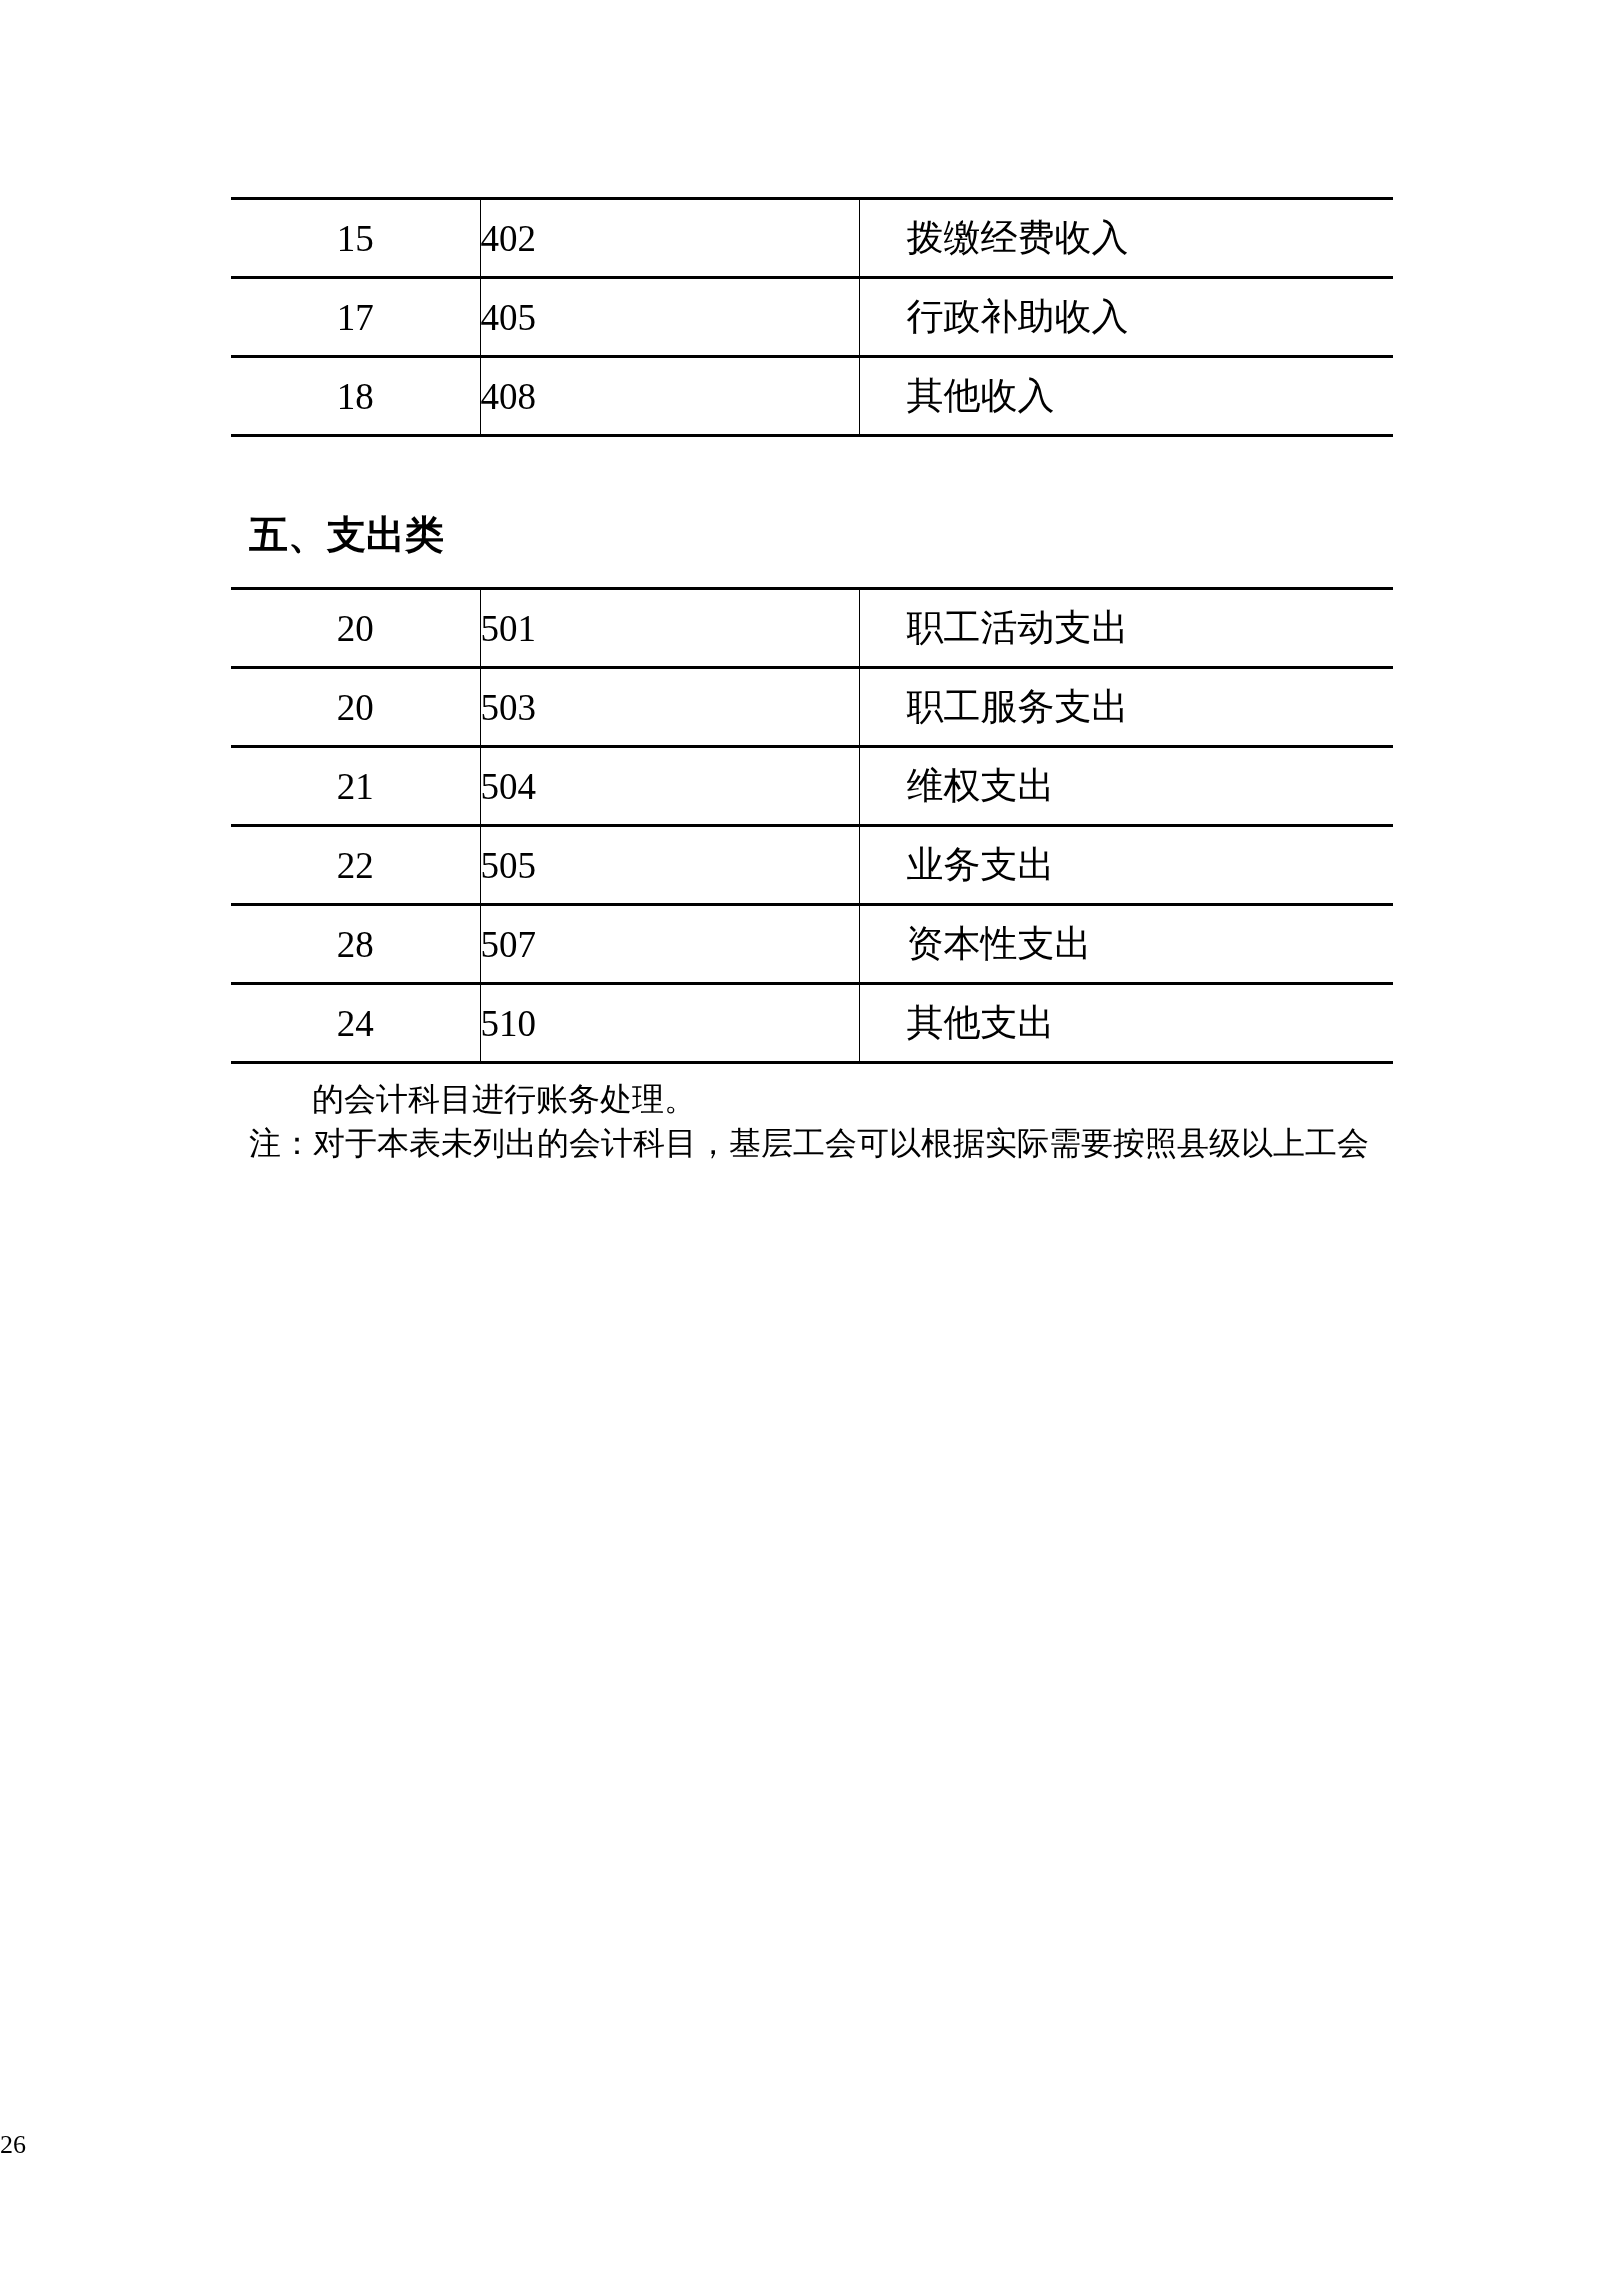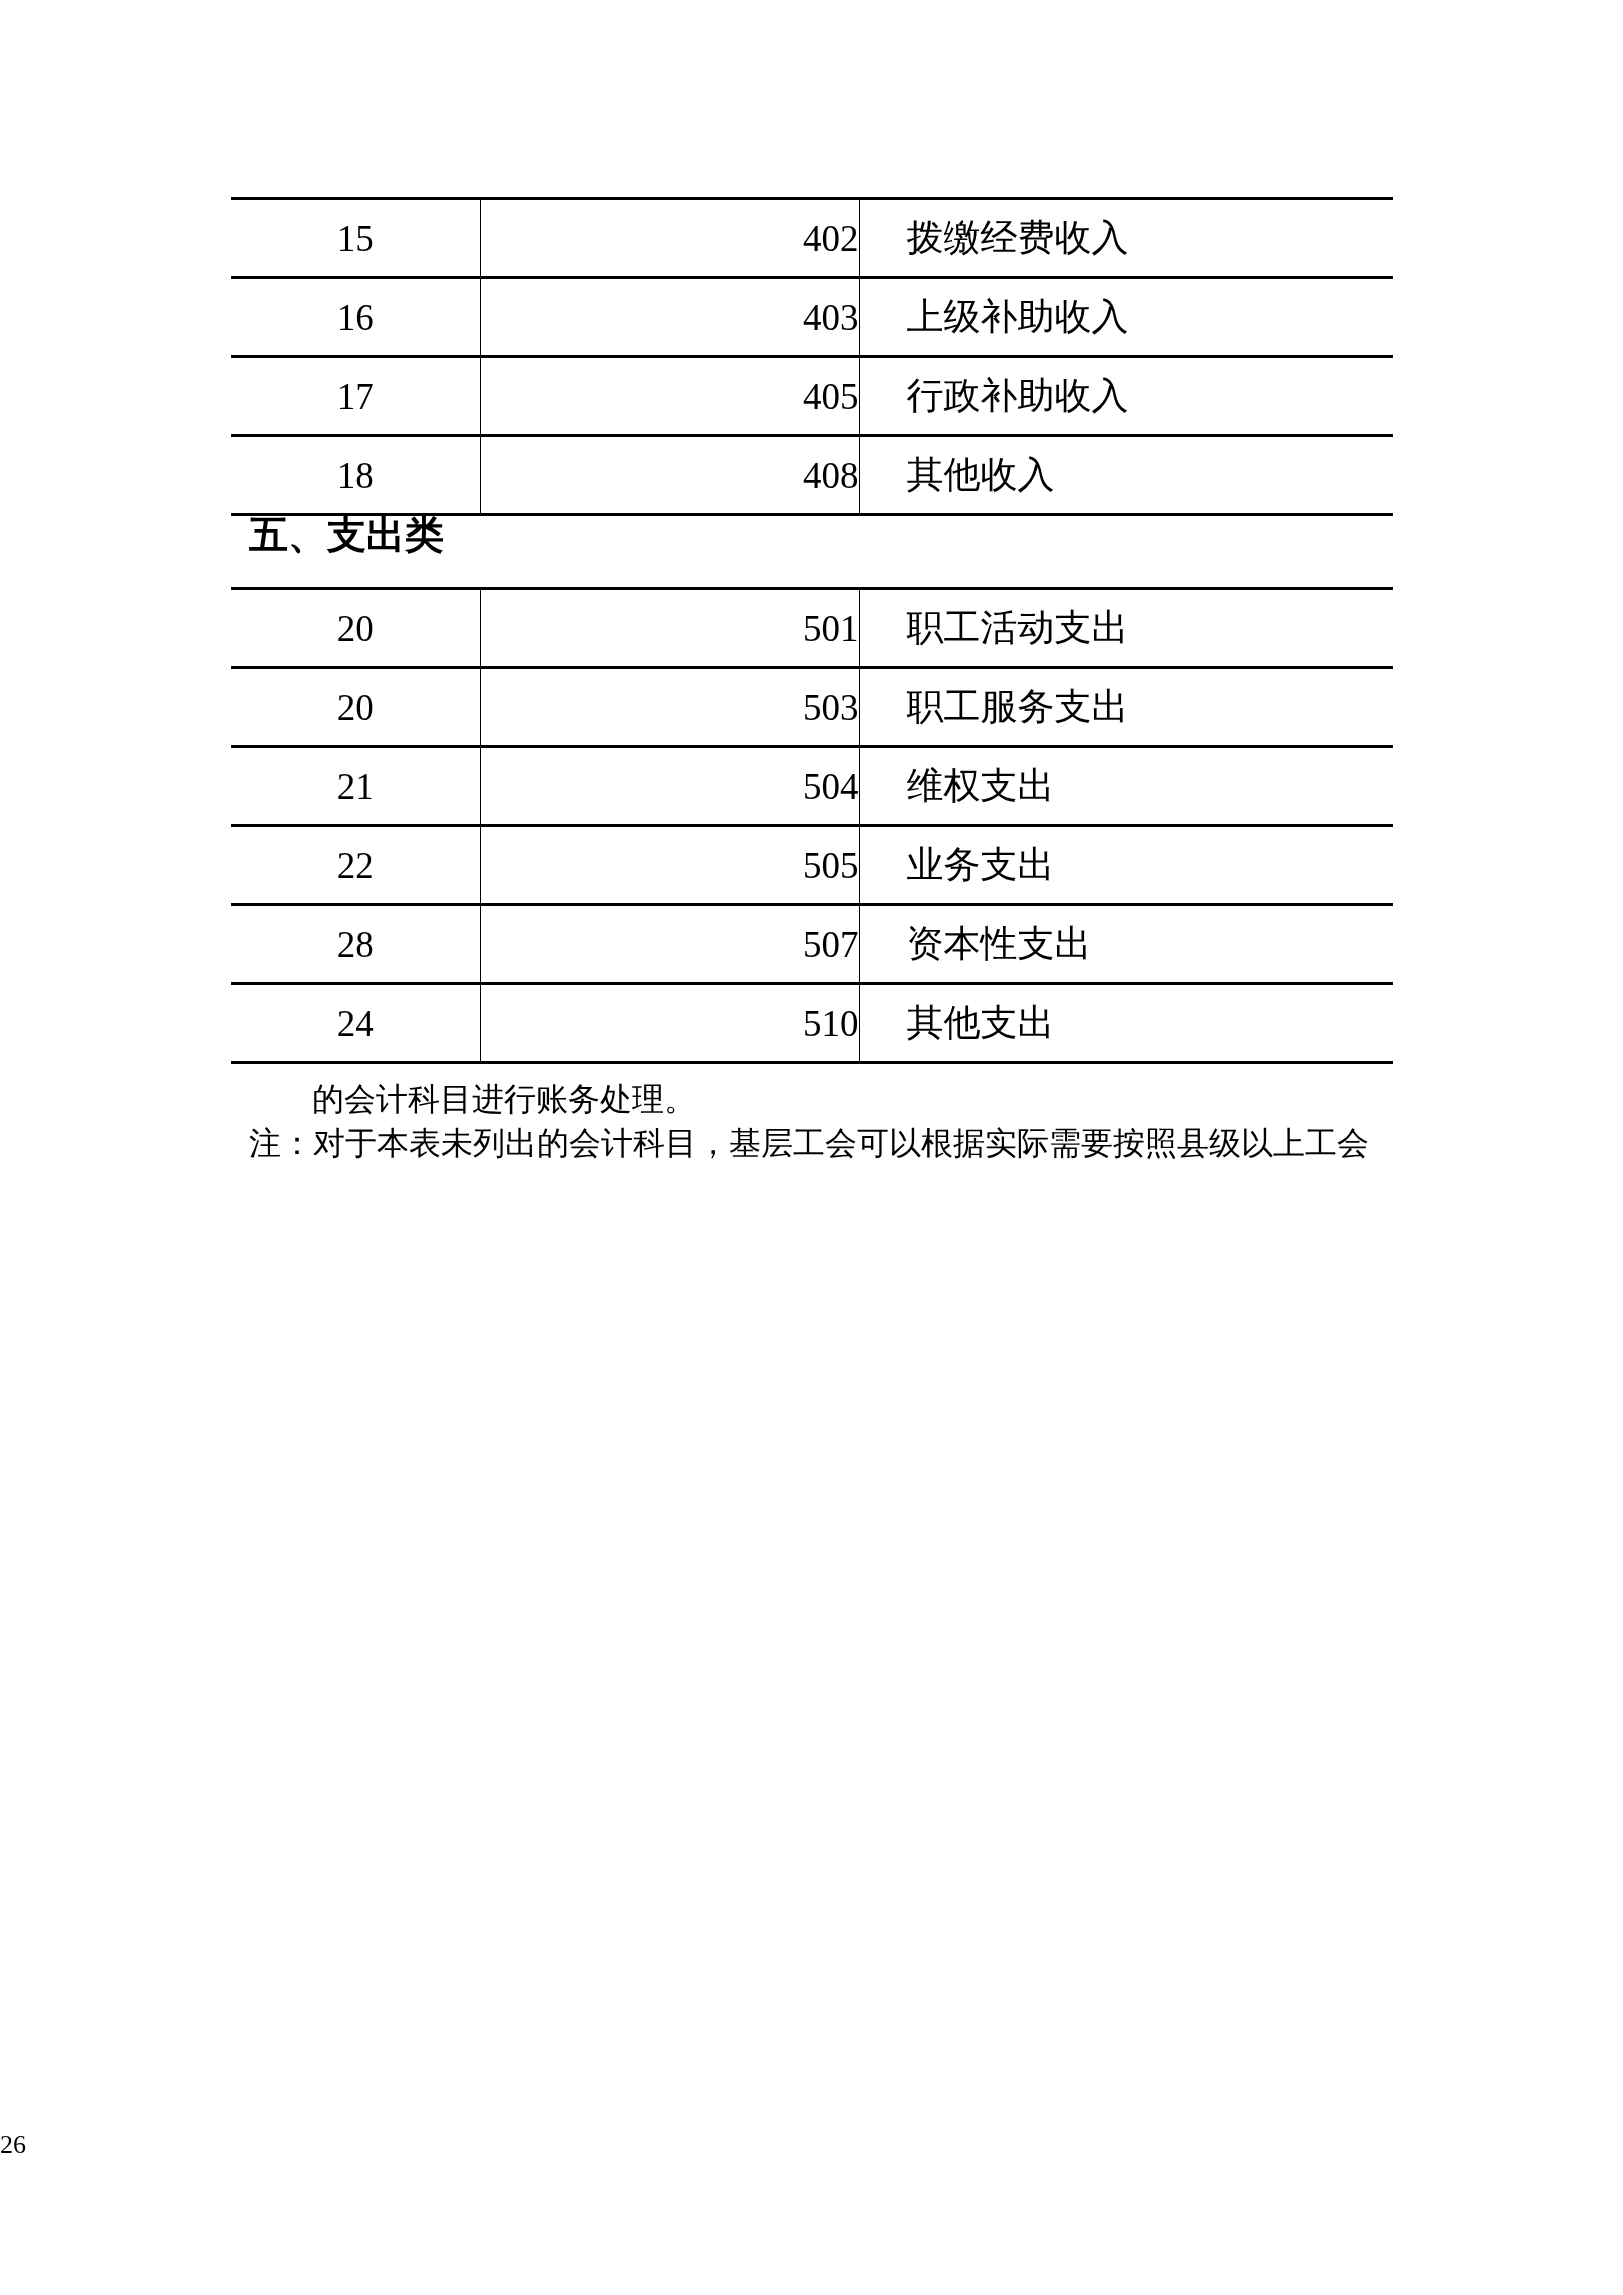--- a/index.html
+++ b/index.html
@@ -38,21 +38,21 @@
     border-bottom: 3px solid #000;
   }
   table.accounts td {
     height: 79px;
     font-size: 37px;
     vertical-align: middle;
     overflow: hidden;
     white-space: nowrap;
   }
   td.col-seq  { width: 249px; text-align: center; }
-  td.col-code { width: 379px; text-align: right; border-left: 1.8px solid #000; }
+  td.col-code { width: 379px; text-align: left; border-left: 1.8px solid #000; }
   td.col-name { width: 534px; text-align: left; border-left: 1.8px solid #000; padding-left: 47px; }
 
   
   .section-header {
     position: absolute;
     left: 249px;
     top: 508px;
     font-size: 39px;
     font-weight: bold;
     line-height: 54px;
@@ -85,25 +85,20 @@
 <body>
 
 <div class="page">
 
   <table class="accounts" id="income-table">
     <tbody>
         <tr>
       <td class="col-seq">15</td>
       <td class="col-code">402</td>
       <td class="col-name">拨缴经费收入</td>
-    </tr>
-    <tr>
-      <td class="col-seq">16</td>
-      <td class="col-code">403</td>
-      <td class="col-name">上级补助收入</td>
     </tr>
     <tr>
       <td class="col-seq">17</td>
       <td class="col-code">405</td>
       <td class="col-name">行政补助收入</td>
     </tr>
     <tr>
       <td class="col-seq">18</td>
       <td class="col-code">408</td>
       <td class="col-name">其他收入</td>

